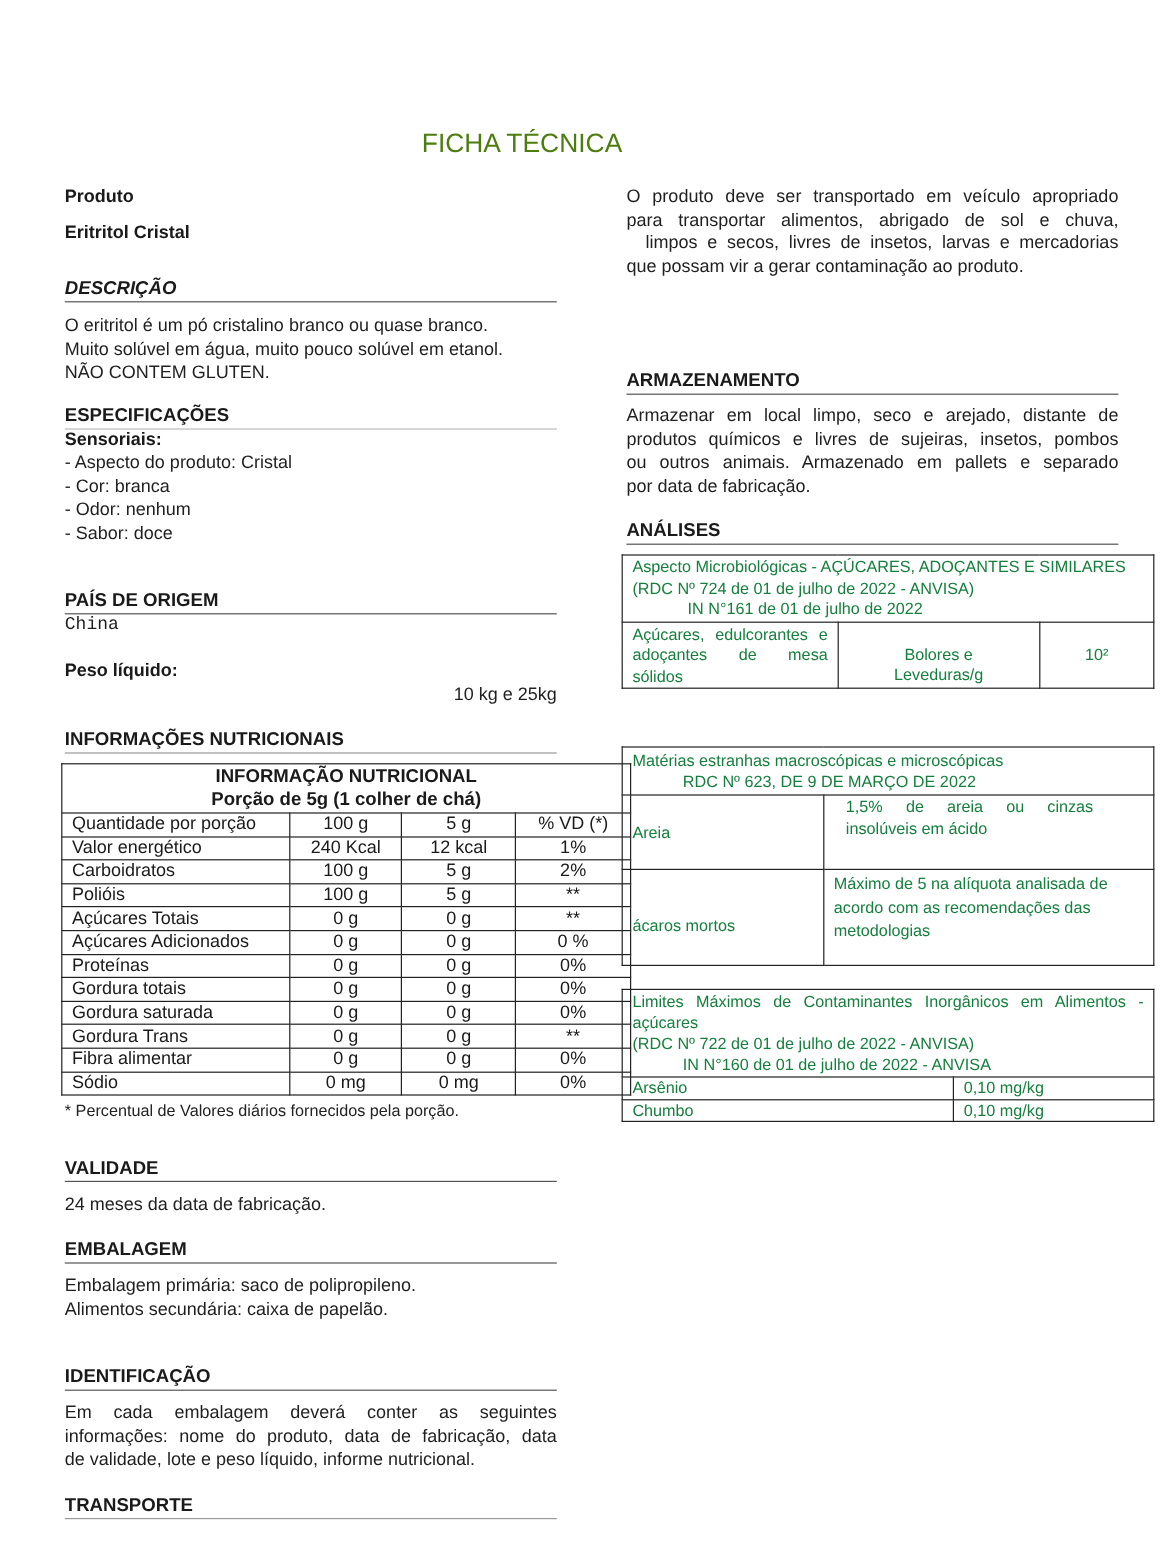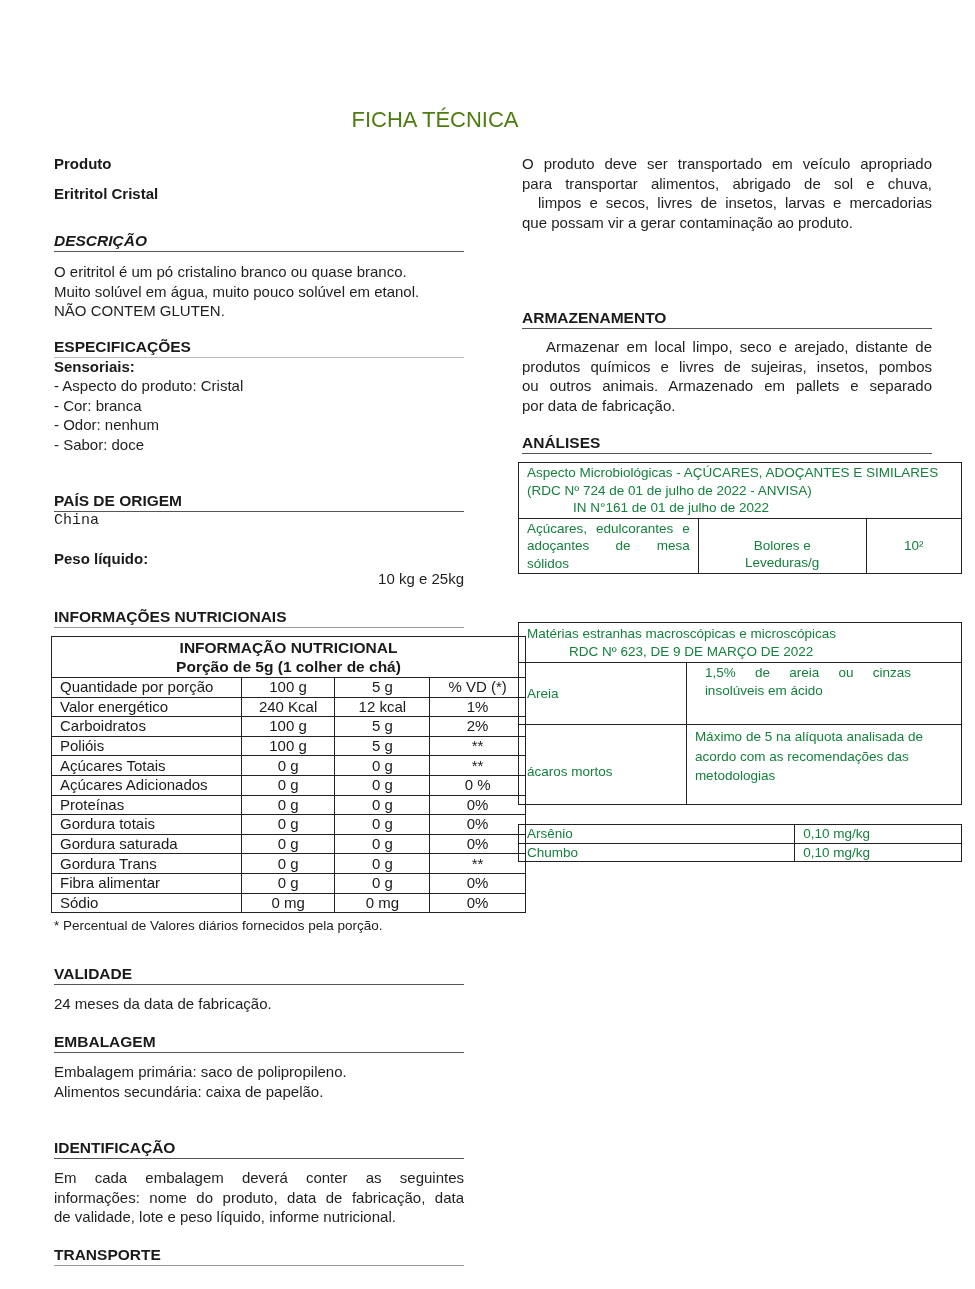--- a/index.html
+++ b/index.html
@@ -186,21 +186,21 @@
 
 <div class="abs col-right body-text" style="top:154px;">
   <span class="line" style="text-align:justify; text-align-last:justify;">O produto deve ser transportado em veículo apropriado</span>
   <span class="line" style="text-align:justify; text-align-last:justify;">para transportar alimentos, abrigado de sol e chuva,</span>
   <span class="line" style="text-align:justify; text-align-last:justify;margin-left:16px;">limpos e secos, livres de insetos, larvas e mercadorias</span>
   <span class="line">que possam vir a gerar contaminação ao produto.</span>
 </div>
 
 <div class="abs col-right section-head" style="top:309px;">ARMAZENAMENTO</div>
 <div class="abs col-right body-text" style="top:337px;">
-  <span class="line" style="text-align:justify; text-align-last:justify;margin-left:24px;">Armazenar em local limpo, seco e arejado, distante de</span>
+  <span class="line" style="text-align:justify; text-align-last:justify;">Armazenar em local limpo, seco e arejado, distante de</span>
   <span class="line" style="text-align:justify; text-align-last:justify;">produtos químicos e livres de sujeiras, insetos, pombos</span>
   <span class="line" style="text-align:justify; text-align-last:justify;">ou outros animais. Armazenado em pallets e separado</span>
   <span class="line">por data de fabricação.</span>
 </div>
 
 <div class="abs col-right section-head" style="top:434px;">ANÁLISES</div>
 
 <table class="atable" style="top:462px;">
   <colgroup>
       <col style="width:166px">
@@ -248,20 +248,27 @@
   </tr>
 </tbody>
   </table>
 
 <table class="atable" style="top:824px;">
   <colgroup>
       <col style="width:255px">
       <col style="width:154px">
     </colgroup>
   <tbody>
+      <tr>
+    <td colspan="2">
+      <span class="line" style="text-align:justify; text-align-last:justify;">Limites Máximos de Contaminantes Inorgânicos em Alimentos - açúcares</span>
+      <span class="line">(RDC Nº 722 de 01 de julho de 2022 - ANVISA)</span>
+      <span class="indent2">IN N°160 de 01 de julho de 2022 - ANVISA</span>
+    </td>
+  </tr>
   <tr>
     <td style="padding-top:0; padding-bottom:0;">Arsênio</td>
     <td style="padding-top:0; padding-bottom:0;">0,10 mg/kg</td>
   </tr>
   <tr>
     <td style="padding-top:0; padding-bottom:0;">Chumbo</td>
     <td style="padding-top:0; padding-bottom:0;">0,10 mg/kg</td>
   </tr>
 </tbody>
   </table>

